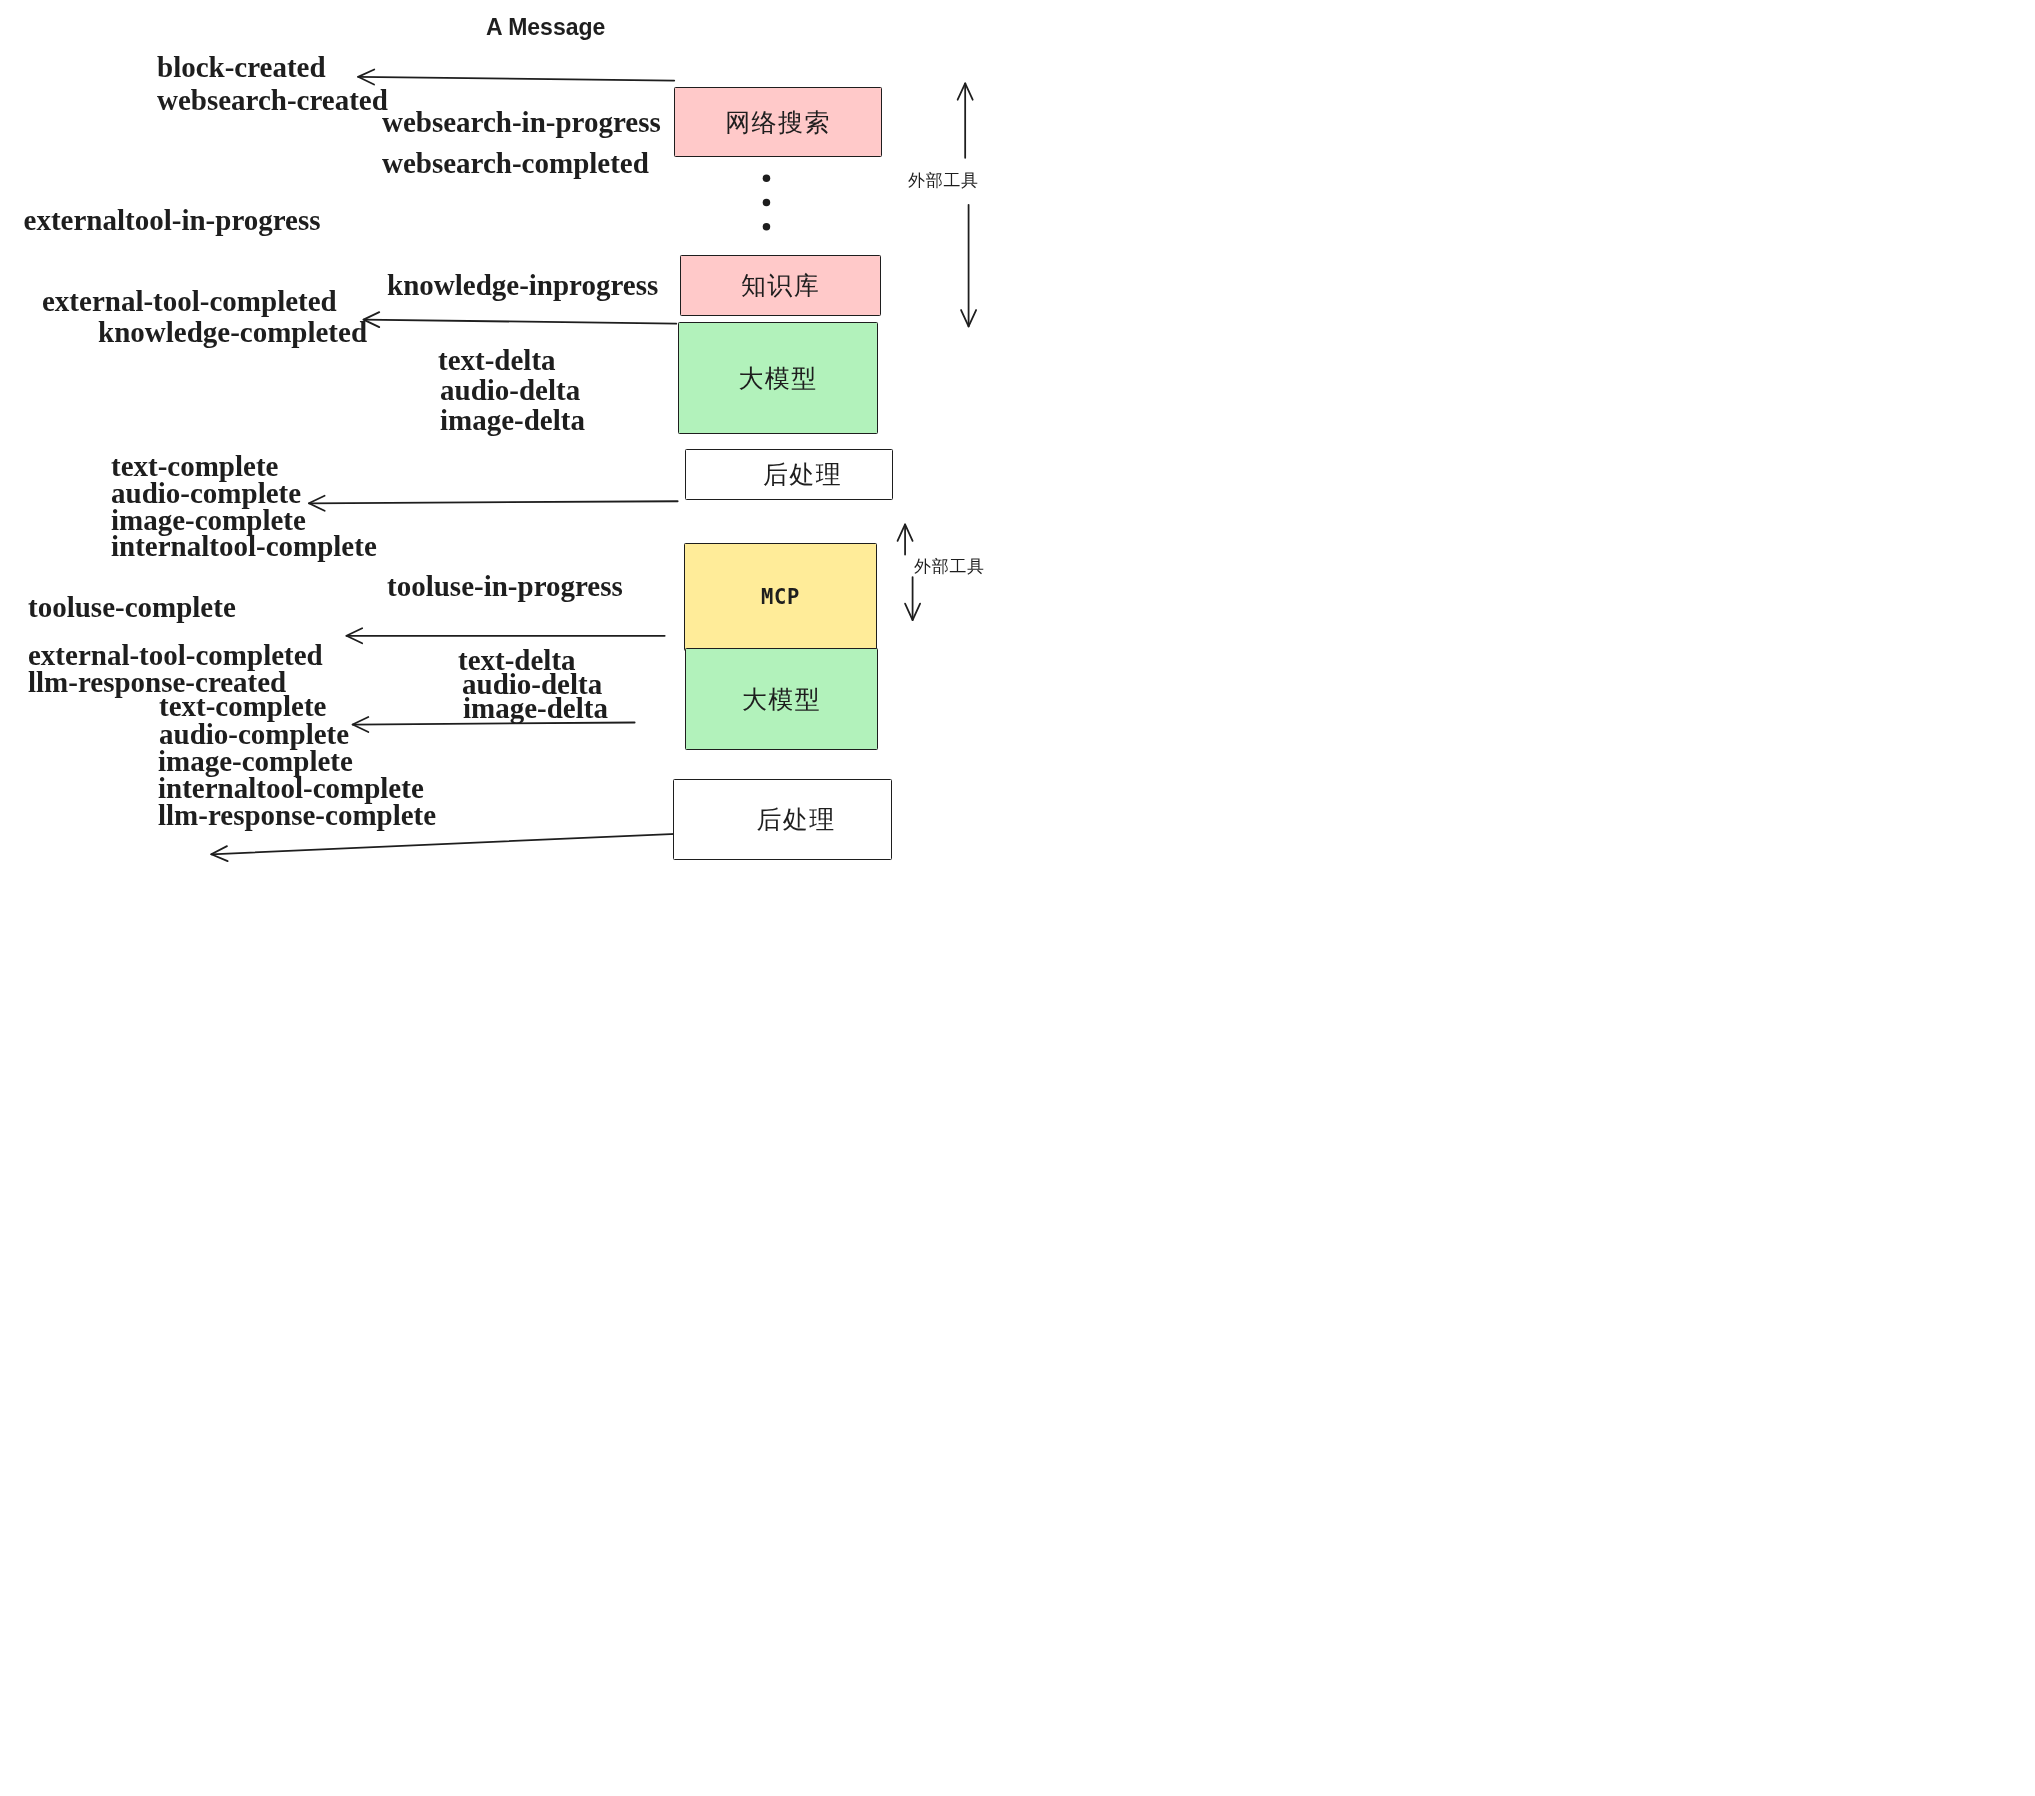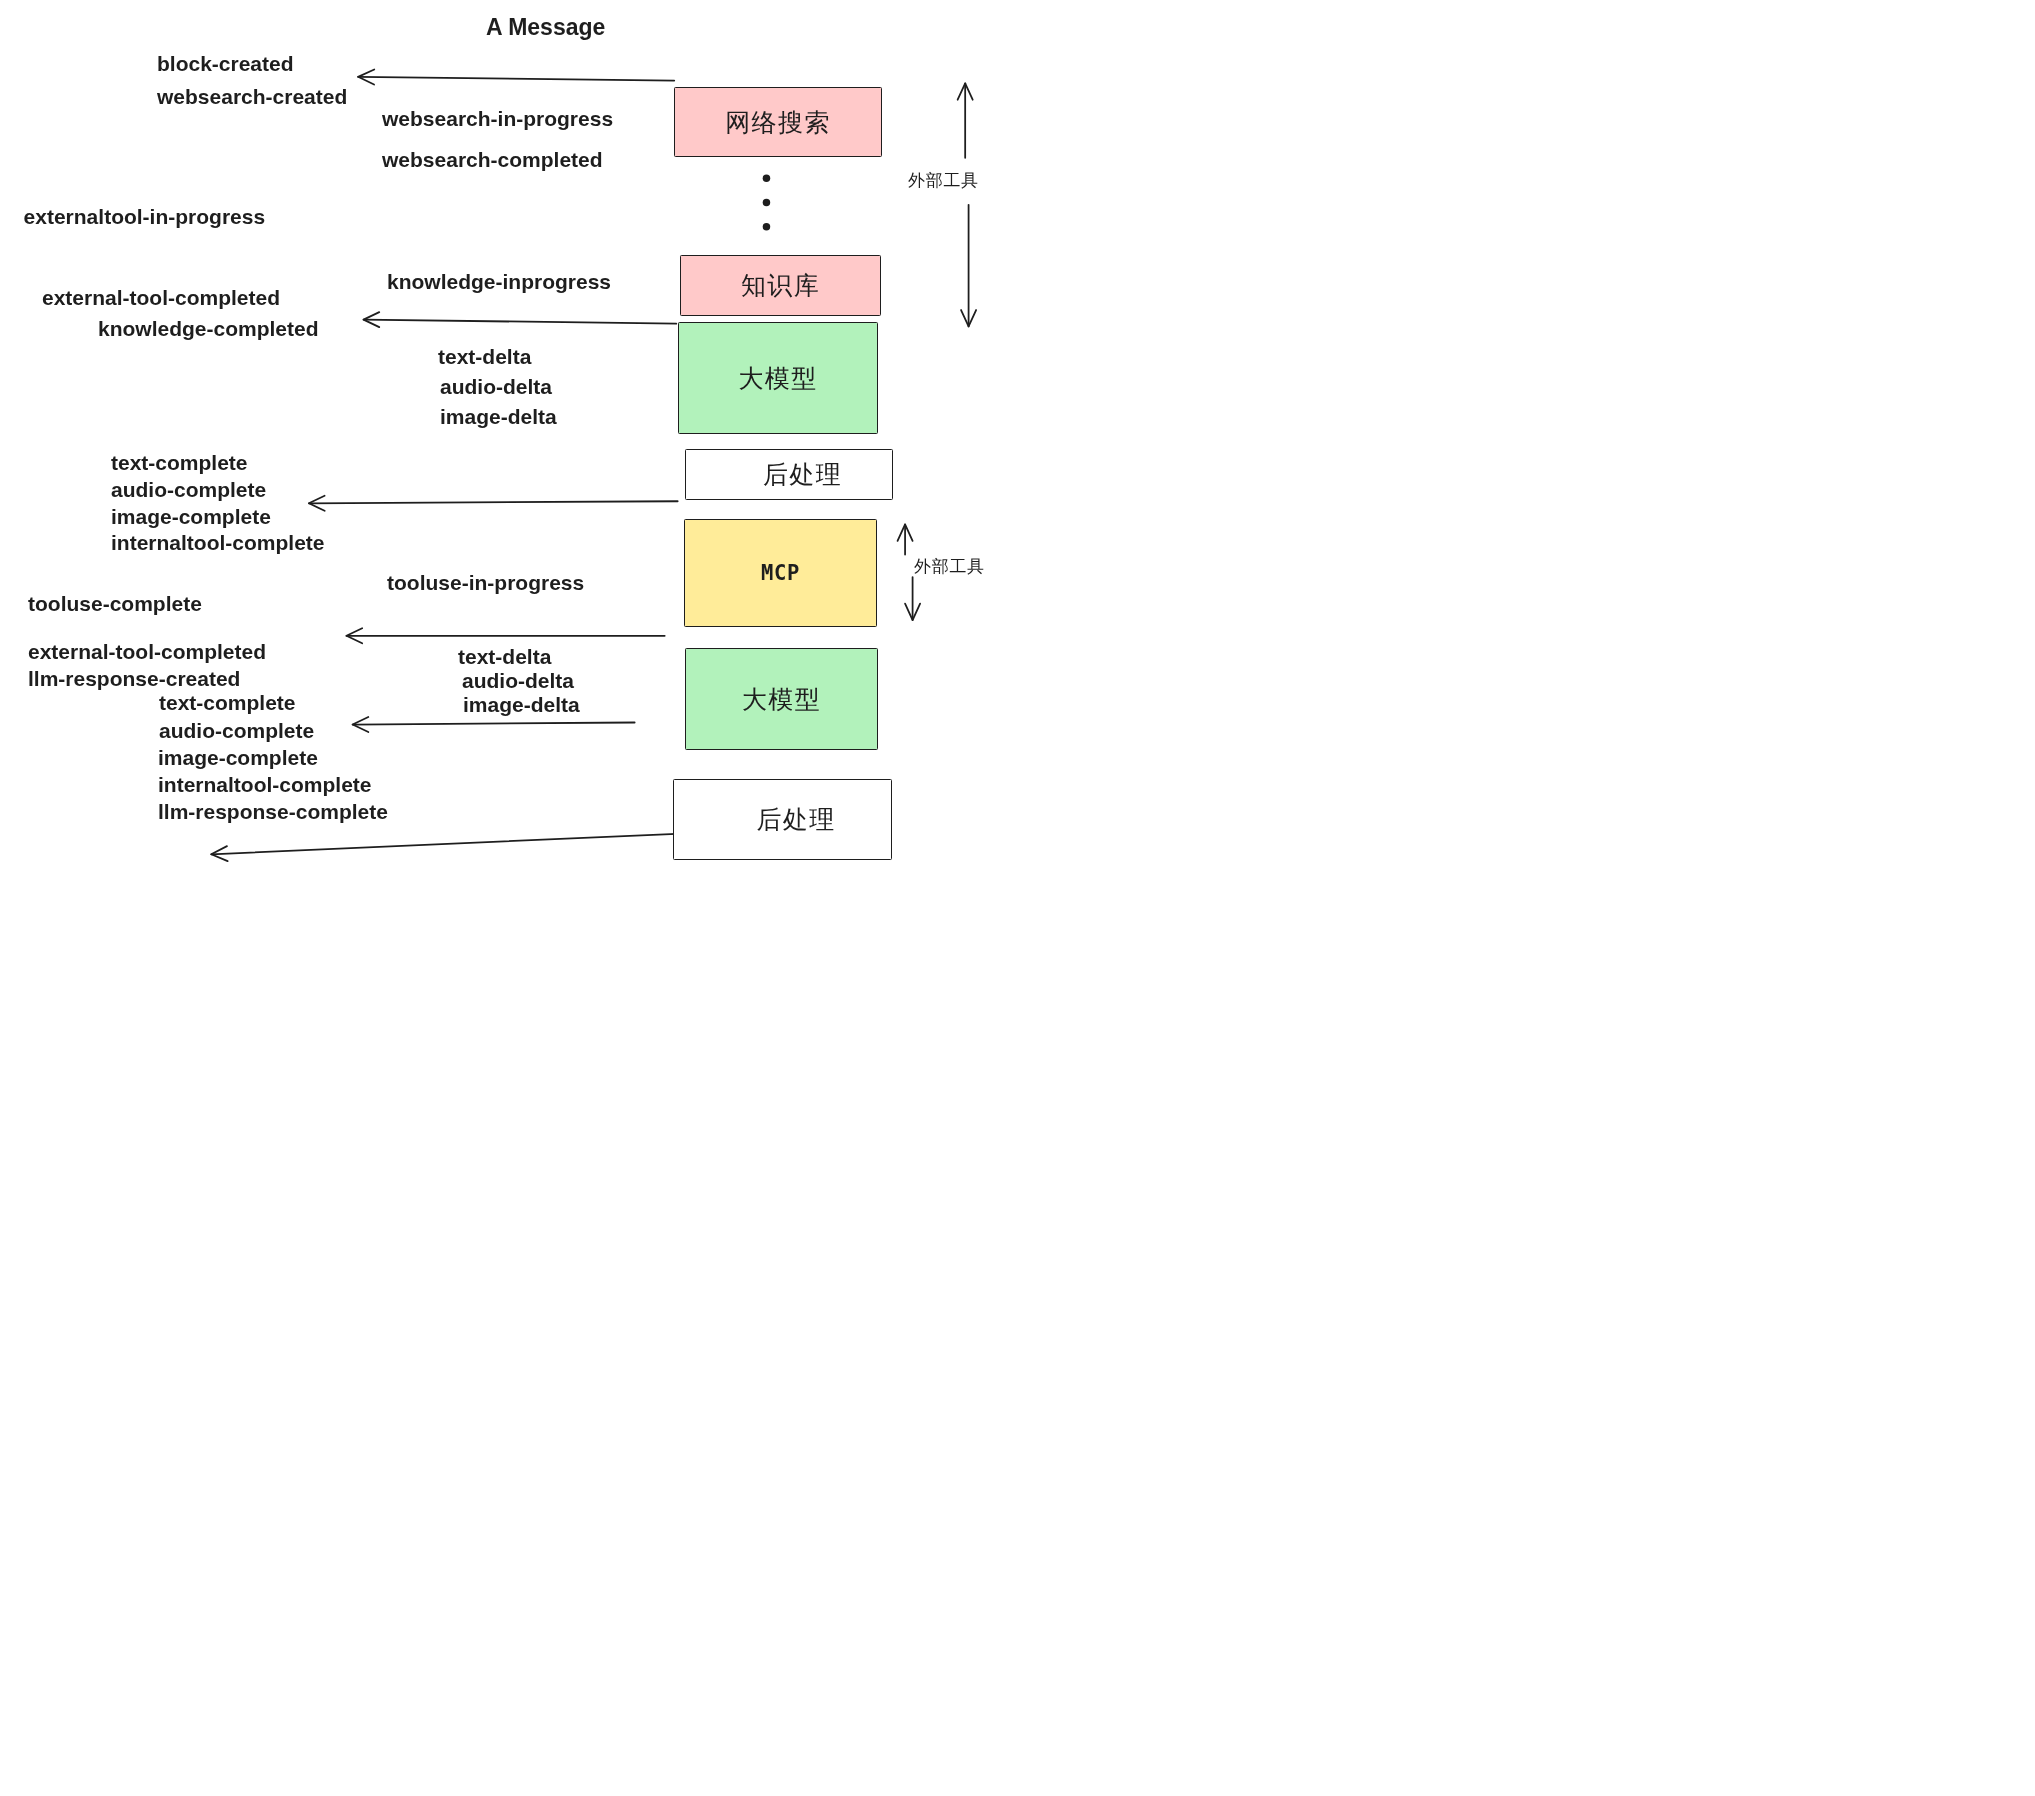--- a/index.html
+++ b/index.html
@@ -6,44 +6,44 @@
   .canvas{
     position:relative;
     width:1018px;height:898px;
     background:var(--background,#fff);
     overflow:hidden;
     font-family:"DejaVu Sans", sans-serif;
     color:var(--ink,#1e1e1e);
   }
   .ev{
     position:absolute;
-    font-family:Liberation Sans, sans-serif;
+    font-family:Liberation Serif, serif;
     font-weight:bold;
-    font-size:21px;
+    font-size:29px;
     line-height:1.1;
     white-space:pre;
     color:var(--ink,#1e1e1e);
   }
   .title{
     position:absolute;
     font-family:Liberation Sans, sans-serif;
     font-weight:bold;
     font-size:23px;
     color:var(--ink,#1e1e1e);
   }
   .box{
     position:absolute;
     border:1.8px solid var(--ink,#1e1e1e);
     border-radius:1.4px;
     display:flex;align-items:center;justify-content:center;
     box-sizing:border-box;
   }
   .fill-pink{background:var(--pink,#ffc9c9);}
   .fill-green{background:var(--green,#b2f2bb);}
-  .fill-yellow{background:var(--yellow,#ffec99);}
+  .fill-yellow{background:var(--yellow,#ffec99);margin-top:24px;}
   .fill-white{background:var(--white,#ffffff);padding-left:27px;}
   .box-label{
     font-family:"DejaVu Sans", sans-serif;
     font-size:25px;
     letter-spacing:1.4px;
     color:var(--ink,#1e1e1e);
   }
   .box-label.latin{
     font-family:"DejaVu Sans Mono", monospace;
     font-weight:bold;

